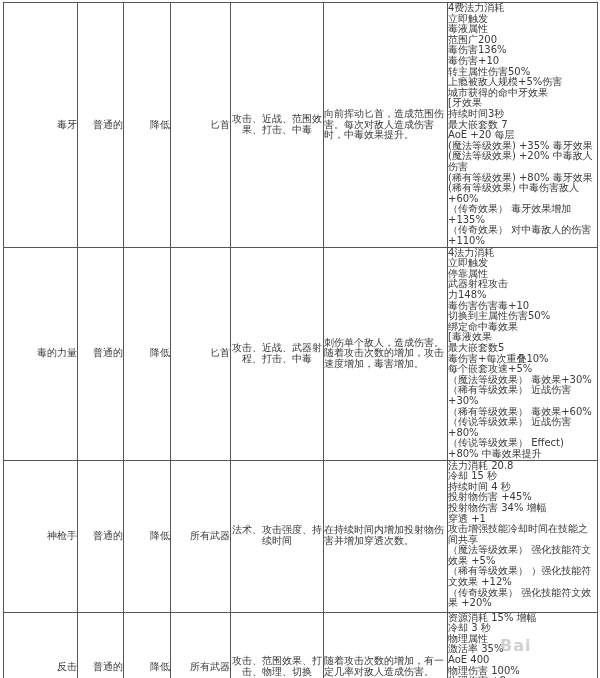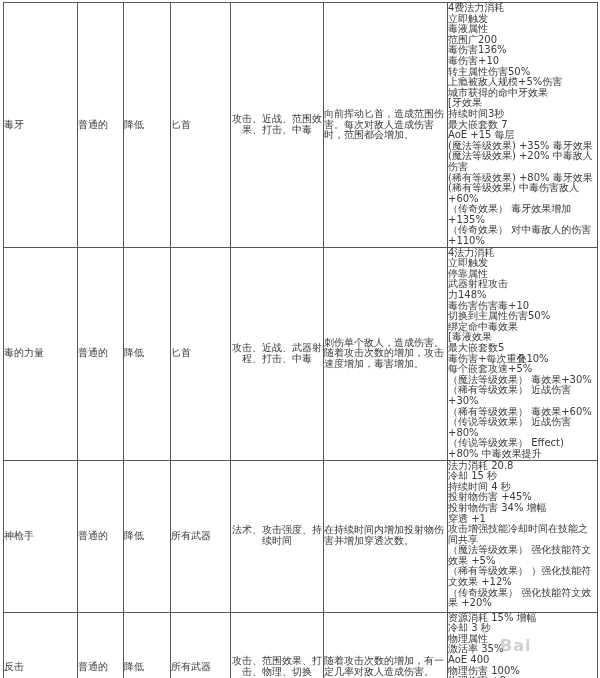--- a/index.html
+++ b/index.html
@@ -1,20 +1,20 @@
 <!DOCTYPE html>
 <html><head>
 <meta charset="utf-8">
 <style>
   html, body { margin:0; padding:0; background:#ffffff; }
   body { width:600px; height:678px; overflow:hidden; position:relative;
          font-family:"DejaVu Sans","Liberation Sans",sans-serif; color:#333; }
   table.skills { position:absolute; left:3px; top:2px; border-collapse:collapse; table-layout:fixed; }
   table.skills td { border:1px solid #555; padding:0; font-size:10px; line-height:10.6px; color:#3a3a3a; }
-  td.c { text-align:left; vertical-align:middle; }
+  td.c { text-align:right; vertical-align:middle; }
   td.desc { vertical-align:middle; text-align:left; padding:0 3px 0 3px; }
   td.tags { vertical-align:middle; text-align:center; padding:0 2px; }
   td.stats { vertical-align:top; text-align:left; padding:1px 3px 0 3px; }
   td.stats div { white-space:normal; }
   .wm { position:absolute; left:500px; top:636px; font-size:16px; font-weight:bold; color:rgba(150,150,150,0.45); letter-spacing:1px; font-family:"DejaVu Sans",sans-serif; }
 </style>
 </head>
 <body>
 
 <table class="skills">
@@ -27,35 +27,35 @@
       <col style="width:124px">
       <col style="width:150px">
   </colgroup>
   <tbody>
     <tr style="height:217px">
       <td class="c">毒牙</td>
       <td class="c">普通的</td>
       <td class="c">降低</td>
       <td class="c">匕首</td>
       <td class="tags">攻击、近战、范围效果、打击、中毒</td>
-      <td class="desc">向前挥动匕首，造成范围伤害。每次对敌人造成伤害时，范围都会增加。</td>
+      <td class="desc">向前挥动匕首，造成范围伤害。每次对敌人造成伤害时，中毒效果提升。</td>
       <td class="stats">
         <div>4费法力消耗</div>
         <div>立即触发</div>
         <div>毒液属性</div>
         <div>范围广200</div>
         <div>毒伤害136%</div>
         <div>毒伤害+10</div>
         <div>转主属性伤害50%</div>
         <div>上瘾被敌人规模+5%伤害</div>
         <div>城市获得的命中牙效果</div>
         <div>[牙效果</div>
         <div>持续时间3秒</div>
         <div>最大嵌套数 7</div>
-        <div>AoE +15 每层</div>
+        <div>AoE +20 每层</div>
         <div>(魔法等级效果) +35% 毒牙效果</div>
         <div>(魔法等级效果) +20% 中毒敌人伤害</div>
         <div>(稀有等级效果) +80% 毒牙效果</div>
         <div>(稀有等级效果) 中毒伤害敌人 +60%</div>
         <div>（传奇效果） 毒牙效果增加 +135%</div>
         <div>（传奇效果） 对中毒敌人的伤害 +110%</div>
       </td>
     </tr>
     <tr style="height:195px">
       <td class="c">毒的力量</td>

